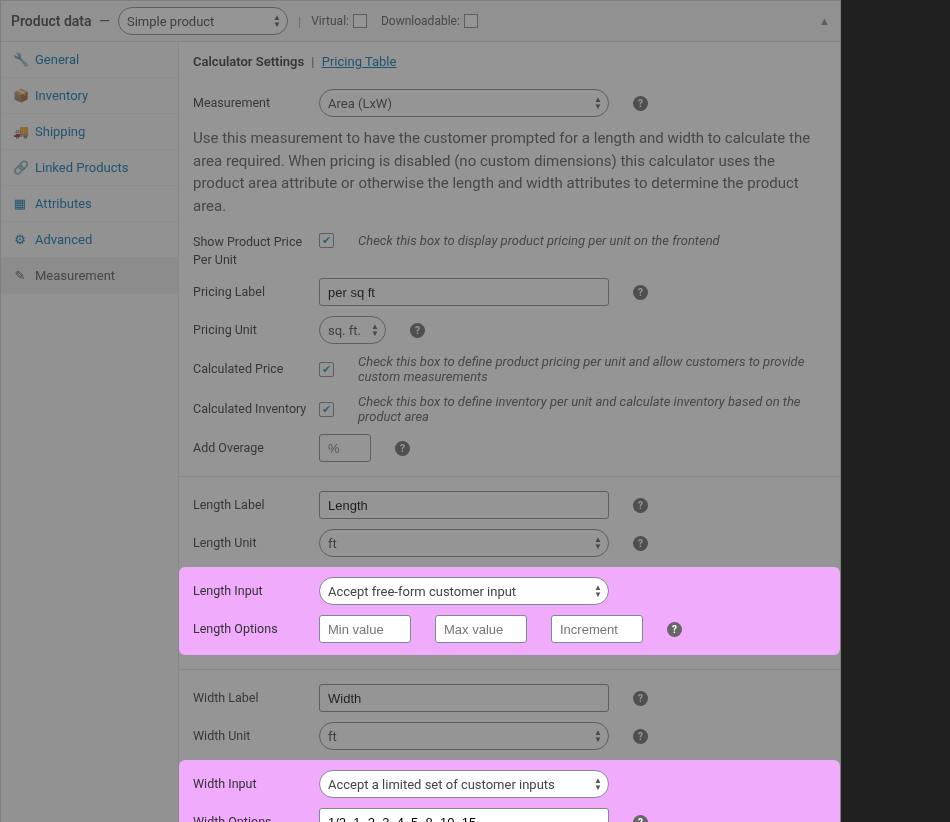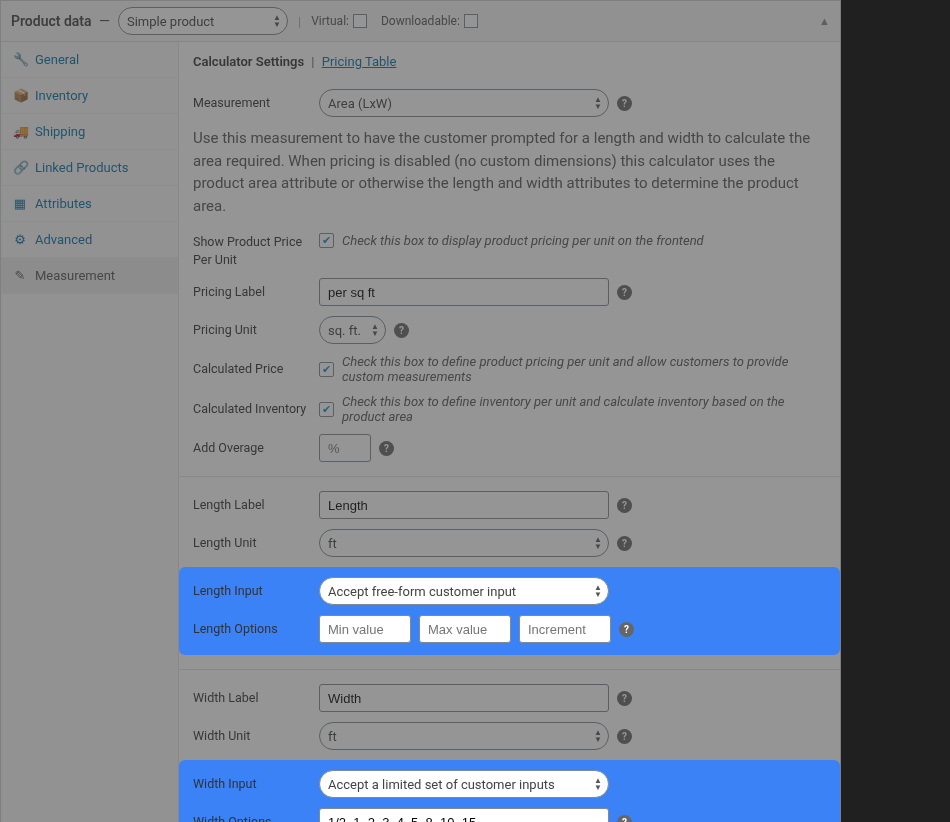--- a/index.html
+++ b/index.html
@@ -125,21 +125,21 @@
   .form-label {
     width: 126px;
     flex-shrink: 0;
     color: #333;
     font-size: 12.5px;
     line-height: 1.4;
   }
   .form-field {
     display:flex;
     align-items:center;
-    gap: 8px;
+    gap: 24px;
   }
   .input-text {
     height: 28px;
     padding: 4px 8px;
     border: 1px solid #7e8993;
     border-radius: 3px;
     background: #fff;
     font-size: 13px;
     width: 290px;
   }
@@ -172,21 +172,21 @@
     background:#666;color:#fff;font-size:10px;font-weight:bold;
     display:inline-flex;align-items:center;justify-content:center;
     flex-shrink:0;
   }
   .hr {
     border:none;border-top:1px solid #e2e2e2;margin:14px -14px;
   }
   .highlight-block {
     position: relative;
     z-index: 600;
-    background:#3b82f6;
+    background:#f0abfc;
     padding: 10px 14px 2px 14px;
     margin: 0 -14px;
     border-radius:6px;
   }
 </style>
 </head>
 <body>
 
 <div class="page-wrap">
   <div class="panel">

